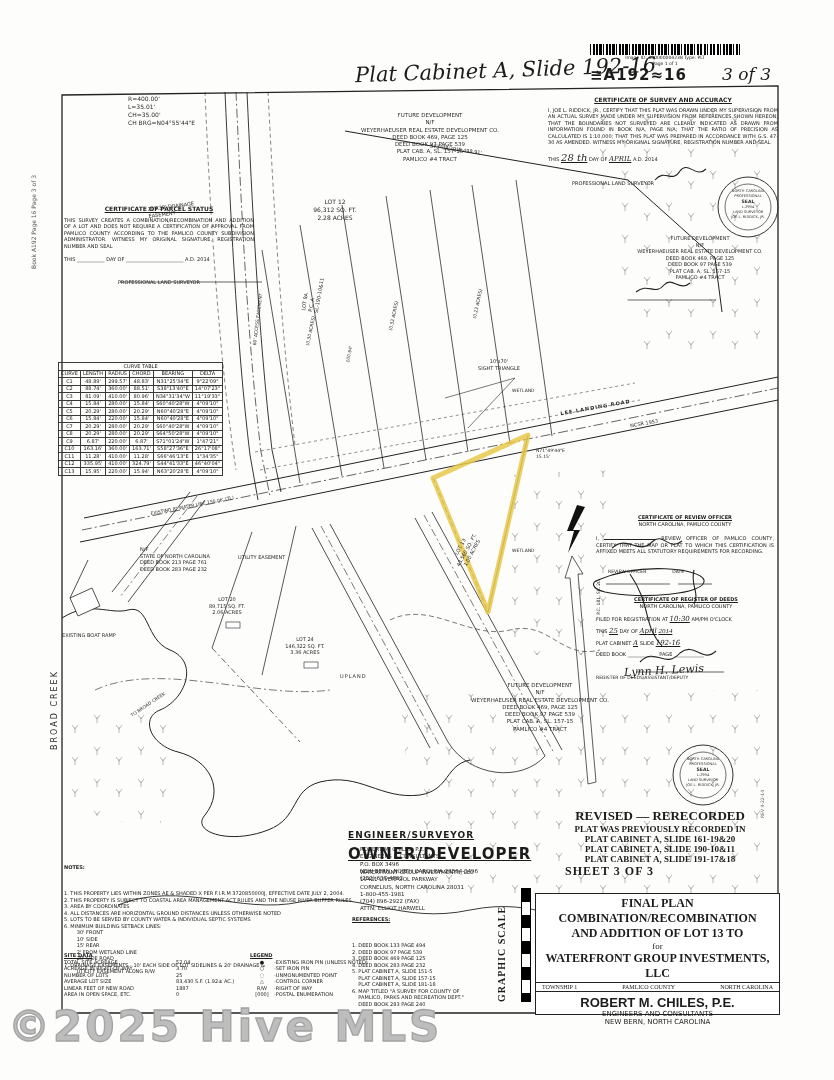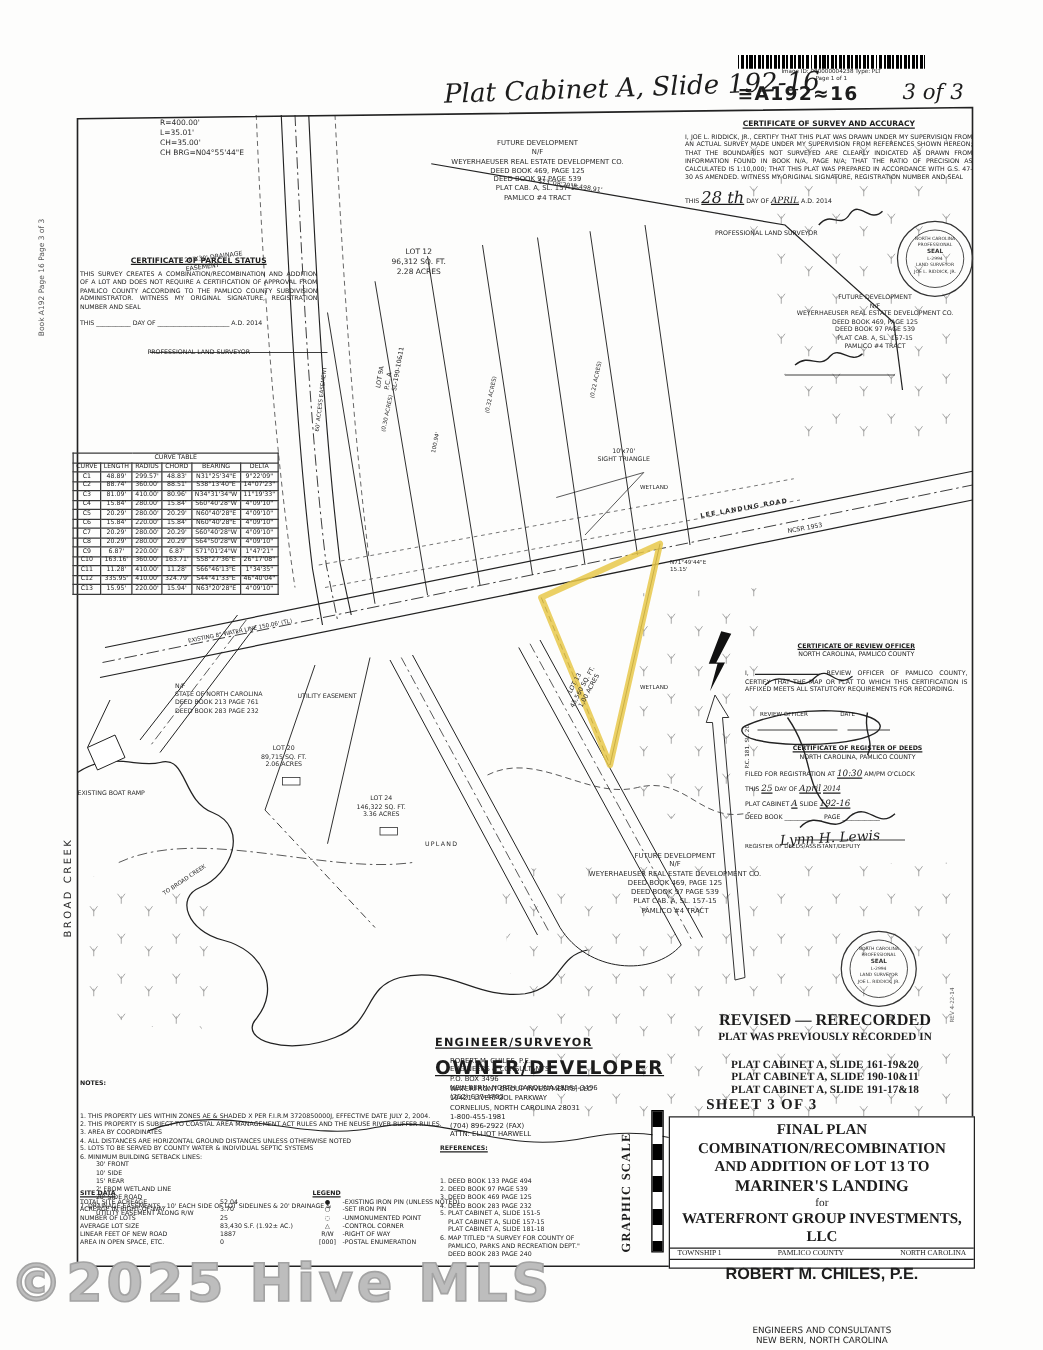--- a/index.html
+++ b/index.html
@@ -148,21 +148,21 @@
   <div class="t4 ctr">Image ID: 000000004238  Type: PLT</div>
   <div class="t4 ctr">Page 1 of 1</div>
   <div class="b" style="font-size:15px;letter-spacing:1px;">≡A192≈16</div>
 </div>
 
 <div class="abs" style="left:548px;top:96px;width:230px;">
   <div class="t6 b u ctr">CERTIFICATE OF SURVEY AND ACCURACY</div>
   <div class="t5" style="margin-top:3px;text-align:justify;">I, JOE L. RIDDICK, JR.,  CERTIFY THAT THIS PLAT WAS DRAWN UNDER MY SUPERVISION FROM AN ACTUAL SURVEY MADE UNDER MY SUPERVISION FROM REFERENCES SHOWN HEREON; THAT THE BOUNDARIES NOT SURVEYED ARE CLEARLY INDICATED AS DRAWN FROM INFORMATION FOUND IN BOOK N/A, PAGE N/A;  THAT THE RATIO OF PRECISION AS CALCULATED IS 1:10,000;  THAT THIS PLAT WAS PREPARED IN ACCORDANCE WITH G.S. 47-30 AS AMENDED. WITNESS MY ORIGINAL SIGNATURE, REGISTRATION NUMBER AND SEAL</div>
   <div class="t5" style="margin-top:5px;">
     <span>THIS</span>
-    <span class="hand u" style="font-size:13px;">28 th</span>
+    <span class="hand u" style="font-size:10px;">28 th</span>
     <span>DAY OF</span>
     <span class="hand u" style="font-size:7px;">APRIL</span>
     <span>A.D. 2014</span>
   </div>
   <div class="t5" style="margin-top:16px;margin-left:24px;">PROFESSIONAL LAND SURVEYOR</div>
 </div>
 
 <div class="abs ctr" style="left:718px;top:189px;width:60px;font-size:3.6px;line-height:1.35;color:#333;">
   <div>NORTH CAROLINA</div>
   <div>PROFESSIONAL</div>
@@ -549,45 +549,44 @@
         <span style="width:24px;text-align:center;">[000]</span>
         <span>- </span>
         <span>POSTAL ENUMERATION</span>
       </div>
     </div>
 </div>
 
 <div class="abs serif ctr" style="left:545px;top:808px;width:230px;">
   <div class="b" style="font-size:13px;">REVISED  —  RERECORDED</div>
   <div class="b" style="font-size:9px;">PLAT WAS PREVIOUSLY RECORDED IN</div>
-  <div class="b" style="font-size:9px;margin-top:12px;">
+  <div class="b" style="font-size:9px;">
 
   <div>PLAT CABINET A, SLIDE 161-19&amp;20</div>
       <div>PLAT CABINET A, SLIDE 190-10&amp;11</div>
       <div>PLAT CABINET A, SLIDE 191-17&amp;18</div>
     </div>
   <div class="b" style="font-size:12px;text-align:left;margin-left:20px;letter-spacing:1px;">SHEET 3 OF 3</div>
 </div>
 
 <div class="abs boxline" style="left:535px;top:893px;width:243px;height:120px;background:#fff;">
   <div class="serif ctr" style="border-bottom:1px solid #222;padding:2px 0 1px;">
     <div class="b" style="font-size:12px;">FINAL PLAN</div>
     <div class="b" style="font-size:12px;">COMBINATION/RECOMBINATION</div>
     <div class="b" style="font-size:12px;">AND ADDITION OF LOT 13 TO</div>
-    <div class="b" style="font-size:13px;">MARINER'S LANDING</div>
     <div style="font-size:9px;">for</div>
     <div class="b" style="font-size:12px;">WATERFRONT GROUP INVESTMENTS, LLC</div>
     <div style="display:flex;justify-content:space-between;font-size:6px;padding:1px 6px 0;border-top:1px solid #222;margin-top:1px;">
       <span>TOWNSHIP 1</span>
       <span>PAMLICO COUNTY</span>
       <span>NORTH CAROLINA</span>
     </div>
   </div>
   <div style="display:flex;height:40px;">
     <div class="ctr" style="flex:1;padding-top:3px;">
       <div class="b" style="font-size:13px;font-family:'Liberation Sans',sans-serif;">ROBERT M. CHILES, P.E.</div>
-      <div style="font-size:7px;margin-top:34px;">ENGINEERS AND CONSULTANTS</div>
+      <div style="font-size:7px;">ENGINEERS AND CONSULTANTS</div>
       <div style="font-size:7px;">NEW BERN, NORTH CAROLINA</div>
     </div>
   </div>
 </div>
 
 <div class="abs wm" style="left:8px;top:1002px;font-size:42px;font-family:'DejaVu Sans',sans-serif;">©2025 Hive MLS</div>
 
 </body></html>

